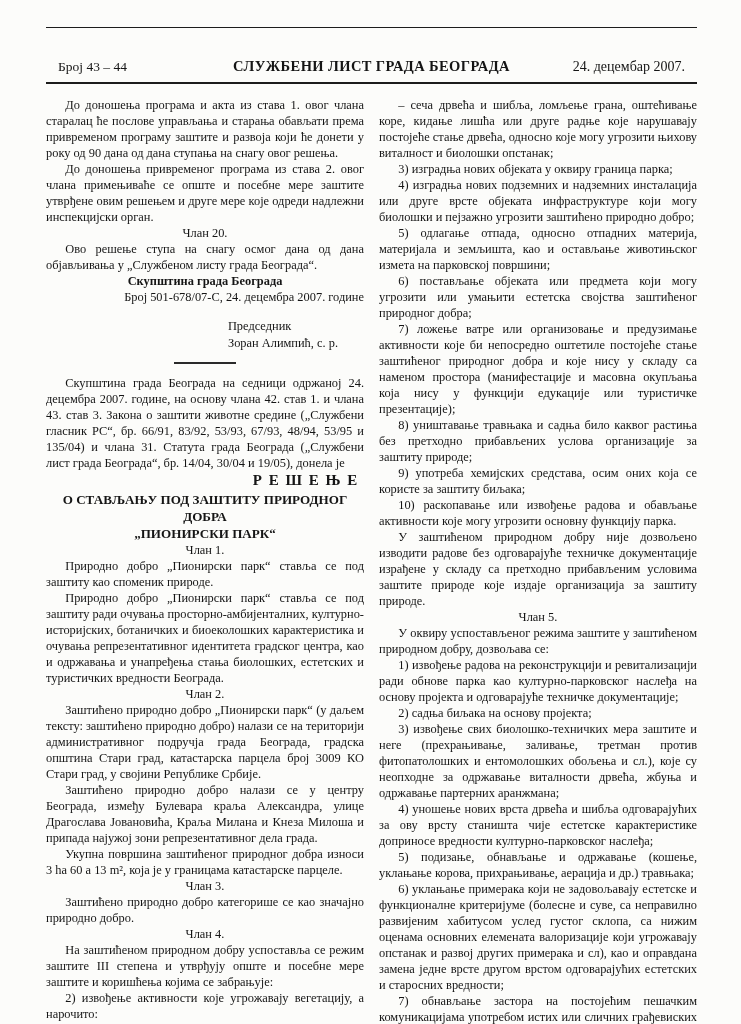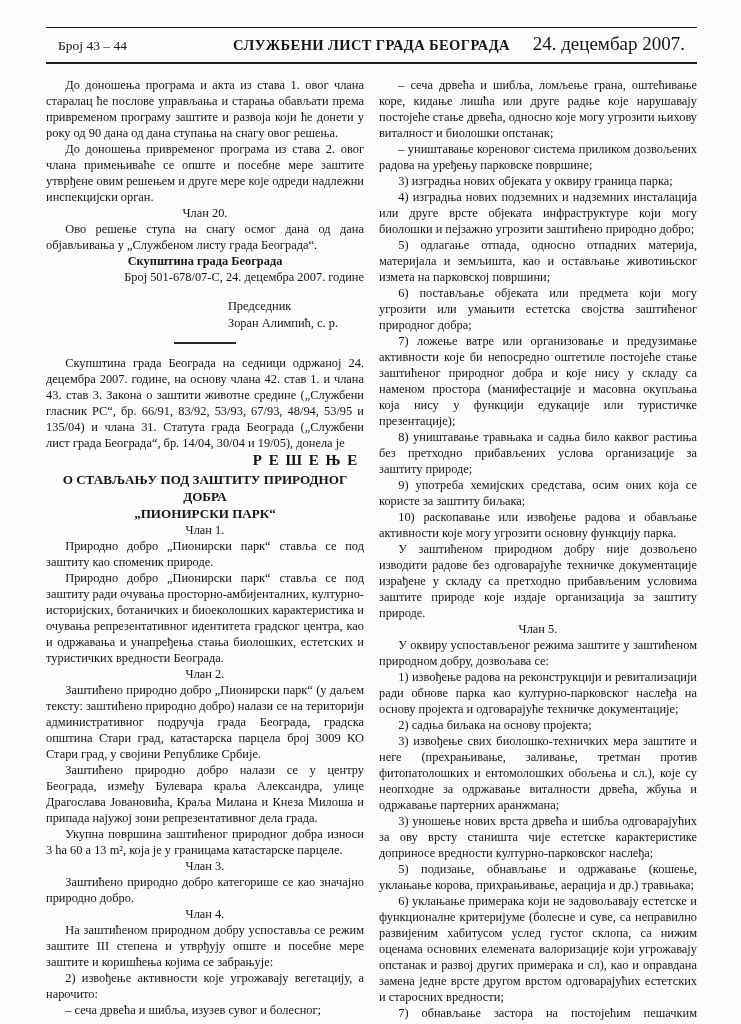--- a/index.html
+++ b/index.html
@@ -15,21 +15,21 @@
 
   
   .masthead {
     border-top: 1.5px solid #1c1c1c;
     border-bottom: 2.5px solid #1c1c1c;
     display: flex; align-items: baseline;
     padding: 5px 12px 7px 12px;
   }
   .m-issue { width: 170px; font-size: 13.5px; }
   .m-title { flex: 1; text-align: center; font-weight: bold; font-size: 14.5px; letter-spacing: 0.4px; }
-  .m-date  { width: 170px; text-align: right; font-size: 19px; }
+  .m-date  { width: 170px; text-align: right; font-size: 14px; margin-top: 26px; }
 
   
   .columns { display: flex; gap: 15px; margin-top: 13px; }
   .col { flex: 1 1 0; min-width: 0; font-size: 12.4px; line-height: 1.29; text-align: justify; }
 
   .col p { margin: 0; }
   .para { text-indent: 1.55em; }
   .item { text-indent: 1.55em; margin-top: 3.5px; }
   .clause { text-align: center; text-indent: 0; margin: 9px 0 5px 0; }
   .center-bold { text-align: center; font-weight: bold; margin-top: 11px; }
@@ -82,34 +82,33 @@
         <p class="para">Укупна површина заштићеног природног добра износи 3 ha 60 a 13 m², која је у границама катастарске парцеле.</p>
         <p class="clause">Члан 3.</p>
         <p class="para">Заштићено природно добро категорише се као значајно природно добро.</p>
         <p class="clause">Члан 4.</p>
         <p class="para">На заштићеном природном добру успоставља се режим заштите III степена и утврђују опште и посебне мере заштите и коришћења којима се забрањује:</p>
         <p class="item">2) извођење активности које угрожавају вегетацију, а нарочито:</p>
         <p class="item">– сеча дрвећа и шибља, изузев сувог и болесног;</p>
       </div>
     <div class="col">
         <p class="item">– сеча дрвећа и шибља, ломљење грана, оштећивање коре, кидање лишћа или друге радње које нарушавају постојеће стање дрвећа, односно које могу угрозити њихову виталност и биолошки опстанак;</p>
-        <p class="item">– уништавање кореновог система приликом дозвољених радова на уређењу парковске површине;</p>
         <p class="item">3) изградња нових објеката у оквиру граница парка;</p>
         <p class="item">4) изградња нових подземних и надземних инсталација или друге врсте објеката инфраструктуре који могу биолошки и пејзажно угрозити заштићено природно добро;</p>
         <p class="item">5) одлагање отпада, односно отпадних материја, материјала и земљишта, као и остављање животињског измета на парковској површини;</p>
         <p class="item">6) постављање објеката или предмета који могу угрозити или умањити естетска својства заштићеног природног добра;</p>
         <p class="item">7) ложење ватре или организовање и предузимање активности које би непосредно оштетиле постојеће стање заштићеног природног добра и које нису у складу са наменом простора (манифестације и масовна окупљања која нису у функцији едукације или туристичке презентације);</p>
         <p class="item">8) уништавање травњака и садња било каквог растиња без претходно прибављених услова организације за заштиту природе;</p>
         <p class="item">9) употреба хемијских средстава, осим оних која се користе за заштиту биљака;</p>
         <p class="item">10) раскопавање или извођење радова и обављање активности које могу угрозити основну функцију парка.</p>
         <p class="para">У заштићеном природном добру није дозвољено изводити радове без одговарајуће техничке документације израђене у складу са претходно прибављеним условима заштите природе које издаје организација за заштиту природе.</p>
         <p class="clause">Члан 5.</p>
         <p class="para">У оквиру успостављеног режима заштите у заштићеном природном добру, дозвољава се:</p>
         <p class="item">1) извођење радова на реконструкцији и ревитализацији ради обнове парка као културно-парковског наслеђа на основу пројекта и одговарајуће техничке документације;</p>
         <p class="item">2) садња биљака на основу пројекта;</p>
         <p class="item">3) извођење свих биолошко-техничких мера заштите и неге (прехрањивање, заливање, третман против фитопатолошких и ентомолошких обољења и сл.), које су неопходне за одржавање виталности дрвећа, жбуња и одржавање партерних аранжмана;</p>
-        <p class="item">3) уношење нових врста дрвећа и шибља одговарајућих за ову врсту станишта чије естетске карактеристике доприносе вредности културно-парковског наслеђа;</p>
+        <p class="item">4) уношење нових врста дрвећа и шибља одговарајућих за ову врсту станишта чије естетске карактеристике доприносе вредности културно-парковског наслеђа;</p>
         <p class="item">5) подизање, обнављање и одржавање (кошење, уклањање корова, прихрањивање, аерација и др.) травњака;</p>
         <p class="item">6) уклањање примерака који не задовољавају естетске и функционалне критеријуме (болесне и суве, са неправилно развијеним хабитусом услед густог склопа, са нижим оценама основних елемената валоризације који угрожавају опстанак и развој других примерака и сл), као и оправдана замена једне врсте другом врстом одговарајућих естетских и старосних вредности;</p>
         <p class="item">7) обнављање застора на постојећим пешачким комуникацијама употребом истих или сличних грађевиских материјала;</p>
       </div>
   </div>
 </div>
 
 </body></html>

